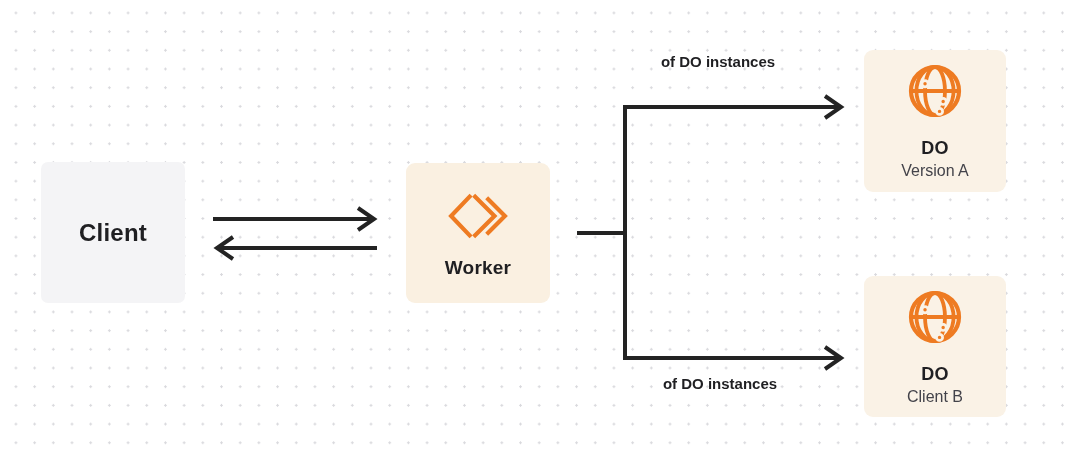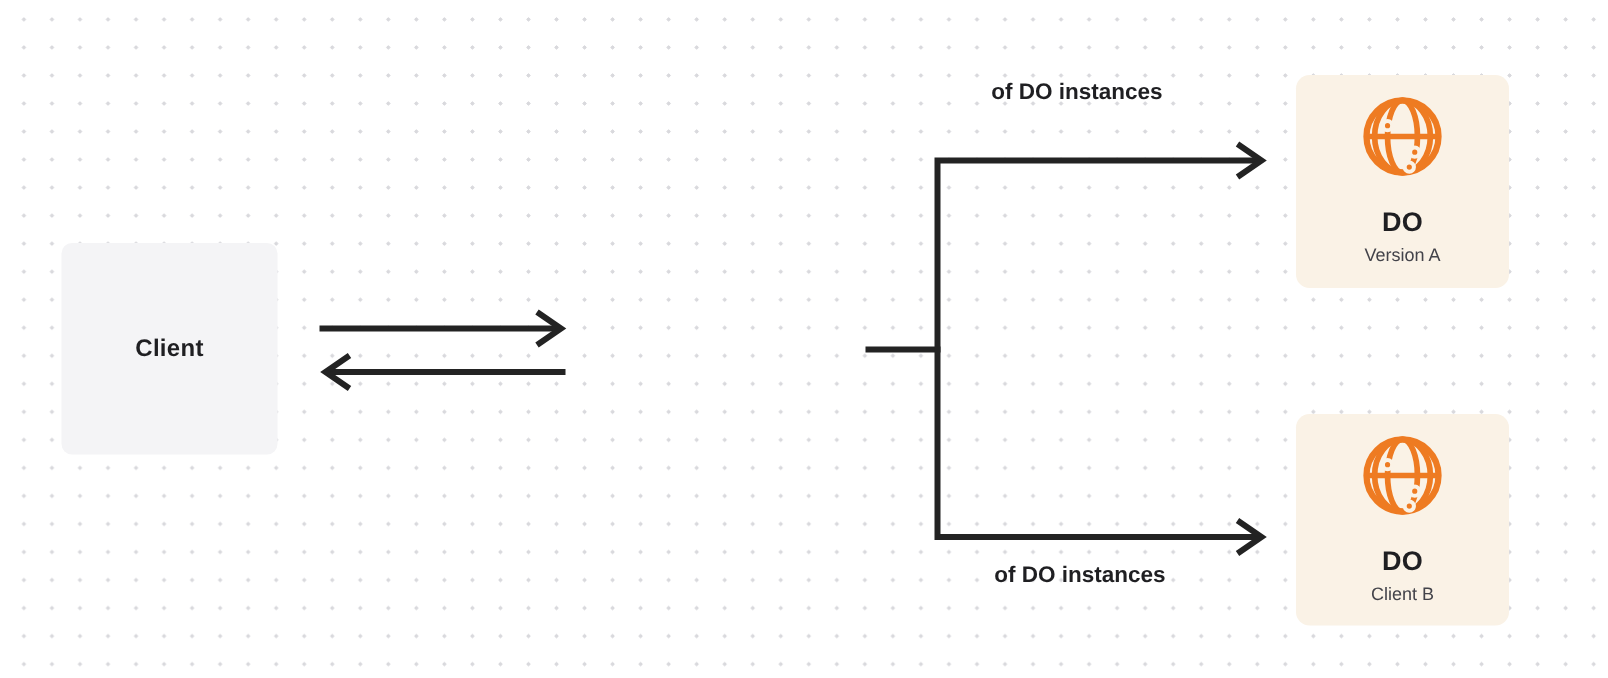--- a/index.html
+++ b/index.html
@@ -23,28 +23,28 @@
     background-position:6.6px 3.6px;
     font-family:"Liberation Sans","DejaVu Sans",sans-serif;
   }
   .node{
     position:absolute;
     display:flex;flex-direction:column;
     align-items:center;justify-content:center;
     border-radius:9px;
   }
   .client-node{left:41px;top:162px;width:144px;height:141px;background:var(--client-bg);border-radius:7px;}
-  .client-label{font-size:16px;font-weight:bold;color:var(--ink);letter-spacing:.2px;}
+  .client-label{font-size:24px;font-weight:bold;color:var(--ink);letter-spacing:.2px;}
   .worker-node{left:406px;top:163px;width:144px;height:140px;background:var(--worker-bg);}
   .worker-label{font-size:19px;font-weight:bold;color:var(--ink);margin-top:13px;letter-spacing:.2px;}
   .do-node{left:864px;width:142px;background:var(--do-bg);}
   .do-node-a{top:50px;height:142px;}
   .do-node-b{top:276px;height:141px;}
   .do-title{font-size:18px;font-weight:bold;color:var(--ink);margin-top:18px;line-height:21px;letter-spacing:.2px;}
-  .do-sub{font-size:12px;color:var(--ink-soft);line-height:19px;margin-top:2px;text-align:right;}
+  .do-sub{font-size:16px;color:var(--ink-soft);line-height:19px;margin-top:2px;text-align:right;}
   .connectors{position:absolute;left:0;top:0;}
   .connectors path{stroke:var(--line);fill:none;stroke-width:4;stroke-linejoin:miter;stroke-linecap:butt;}
   .edge-label{
     position:absolute;width:200px;text-align:center;
     font-size:15px;font-weight:bold;color:var(--ink);line-height:20px;
   }
   .icon svg{display:block;}
   .o-stroke{stroke:var(--orange);fill:none;}
   .dot-marker{fill:var(--orange);stroke:var(--do-bg);stroke-width:3px;}
 </style>
@@ -61,20 +61,30 @@
     <path d="M577 233 H627"></path>
     <path d="M838 107 H625 V358 H838"></path>
     <path d="M825 96 L841 107 L825 118"></path>
     <path d="M825 347 L841 358 L825 369"></path>
   </svg>
 
   <div class="node client-node">
     <div class="client-label">Client</div>
   </div>
 
+  <div class="node worker-node">
+    <span class="icon">
+      <svg width="66" height="56" viewBox="0 0 76 64">
+        <path class="o-stroke" stroke-width="4.8" d="M30 8 L7 32 L30 56"></path>
+        <path class="o-stroke" stroke-width="4.8" d="M33 8 L57 32 L33 56"></path>
+        <path class="o-stroke" stroke-width="4.8" d="M48 11 L69 32 L48 53"></path>
+      </svg>
+    </span>
+    <div class="worker-label">Worker</div>
+  </div>
 
   <div class="node do-node do-node-a">
     <span class="icon">
       <svg width="58" height="58" viewBox="0 0 64 64">
         <circle class="o-stroke" stroke-width="4.6" cx="32" cy="32" r="26.5"></circle>
         <line class="o-stroke" stroke-width="4.2" x1="7" y1="32" x2="57" y2="32"></line>
         <ellipse class="o-stroke" stroke-width="4.2" cx="32" cy="32" rx="11" ry="26.5"></ellipse>
         <ellipse class="o-stroke" stroke-width="4.2" cx="32" cy="32" rx="20.5" ry="26.5"></ellipse>
         <circle class="dot-marker" cx="21" cy="24" r="3.4"></circle>
         <circle class="dot-marker" cx="41" cy="43.5" r="3.4"></circle>

